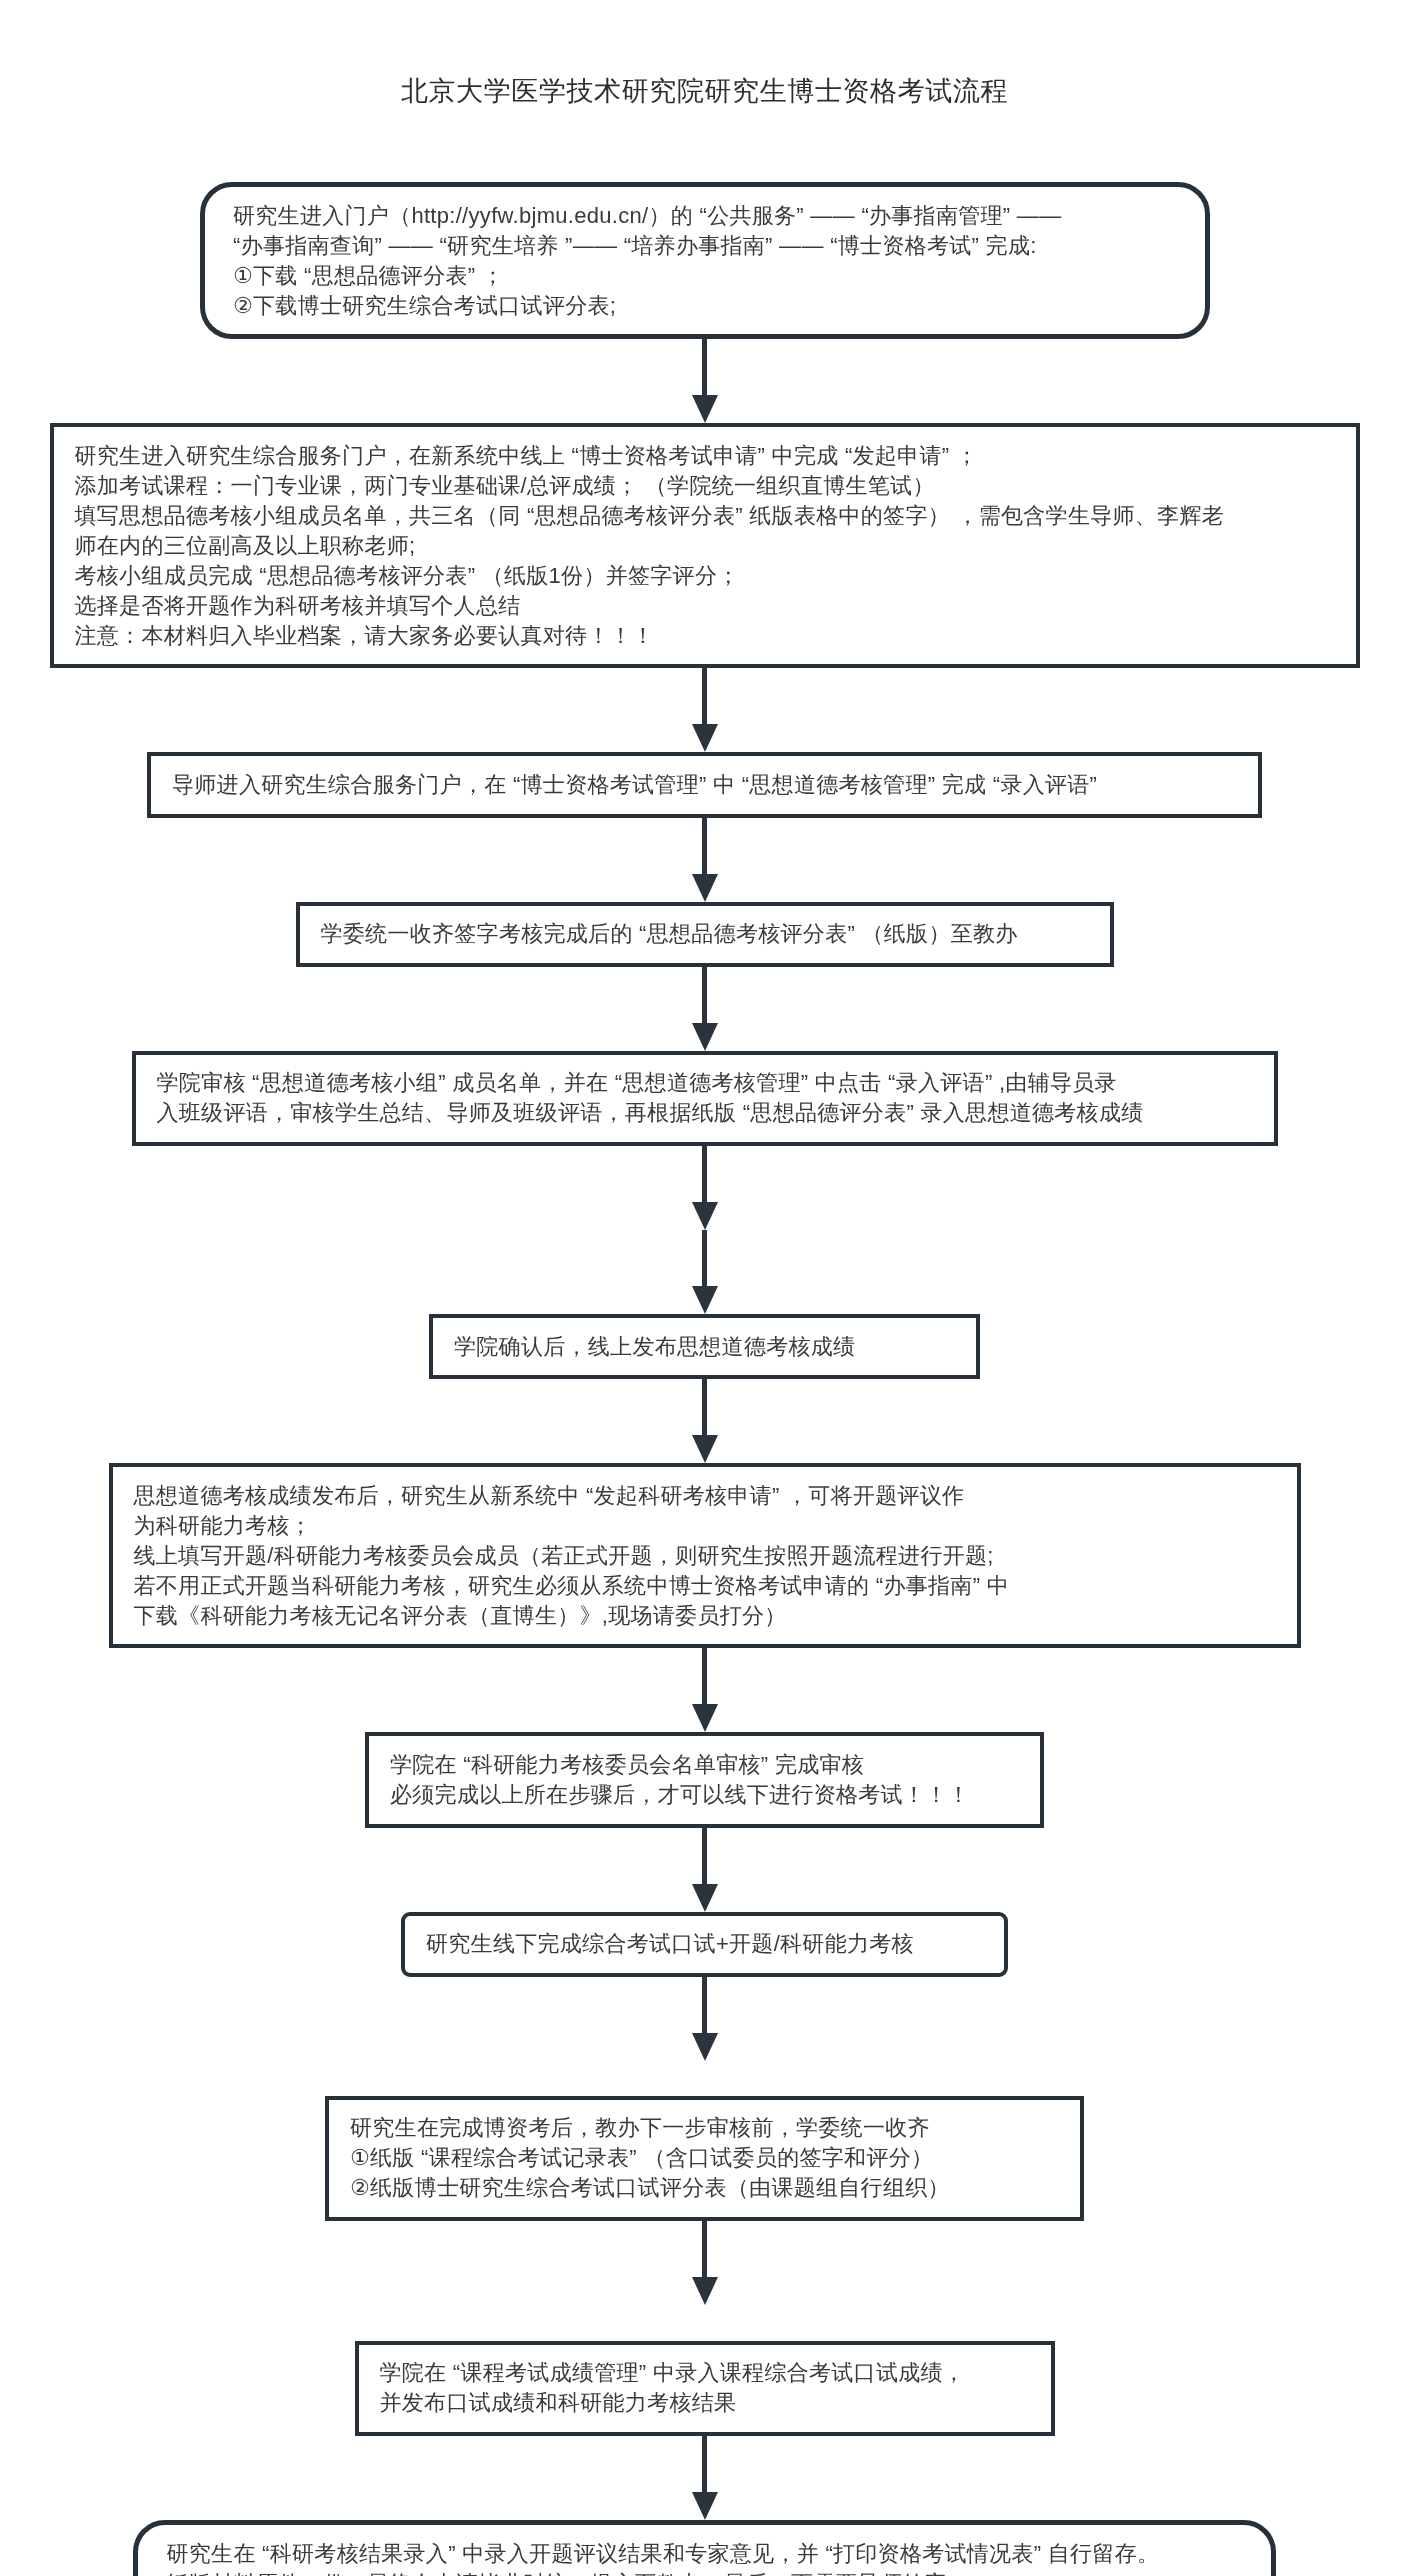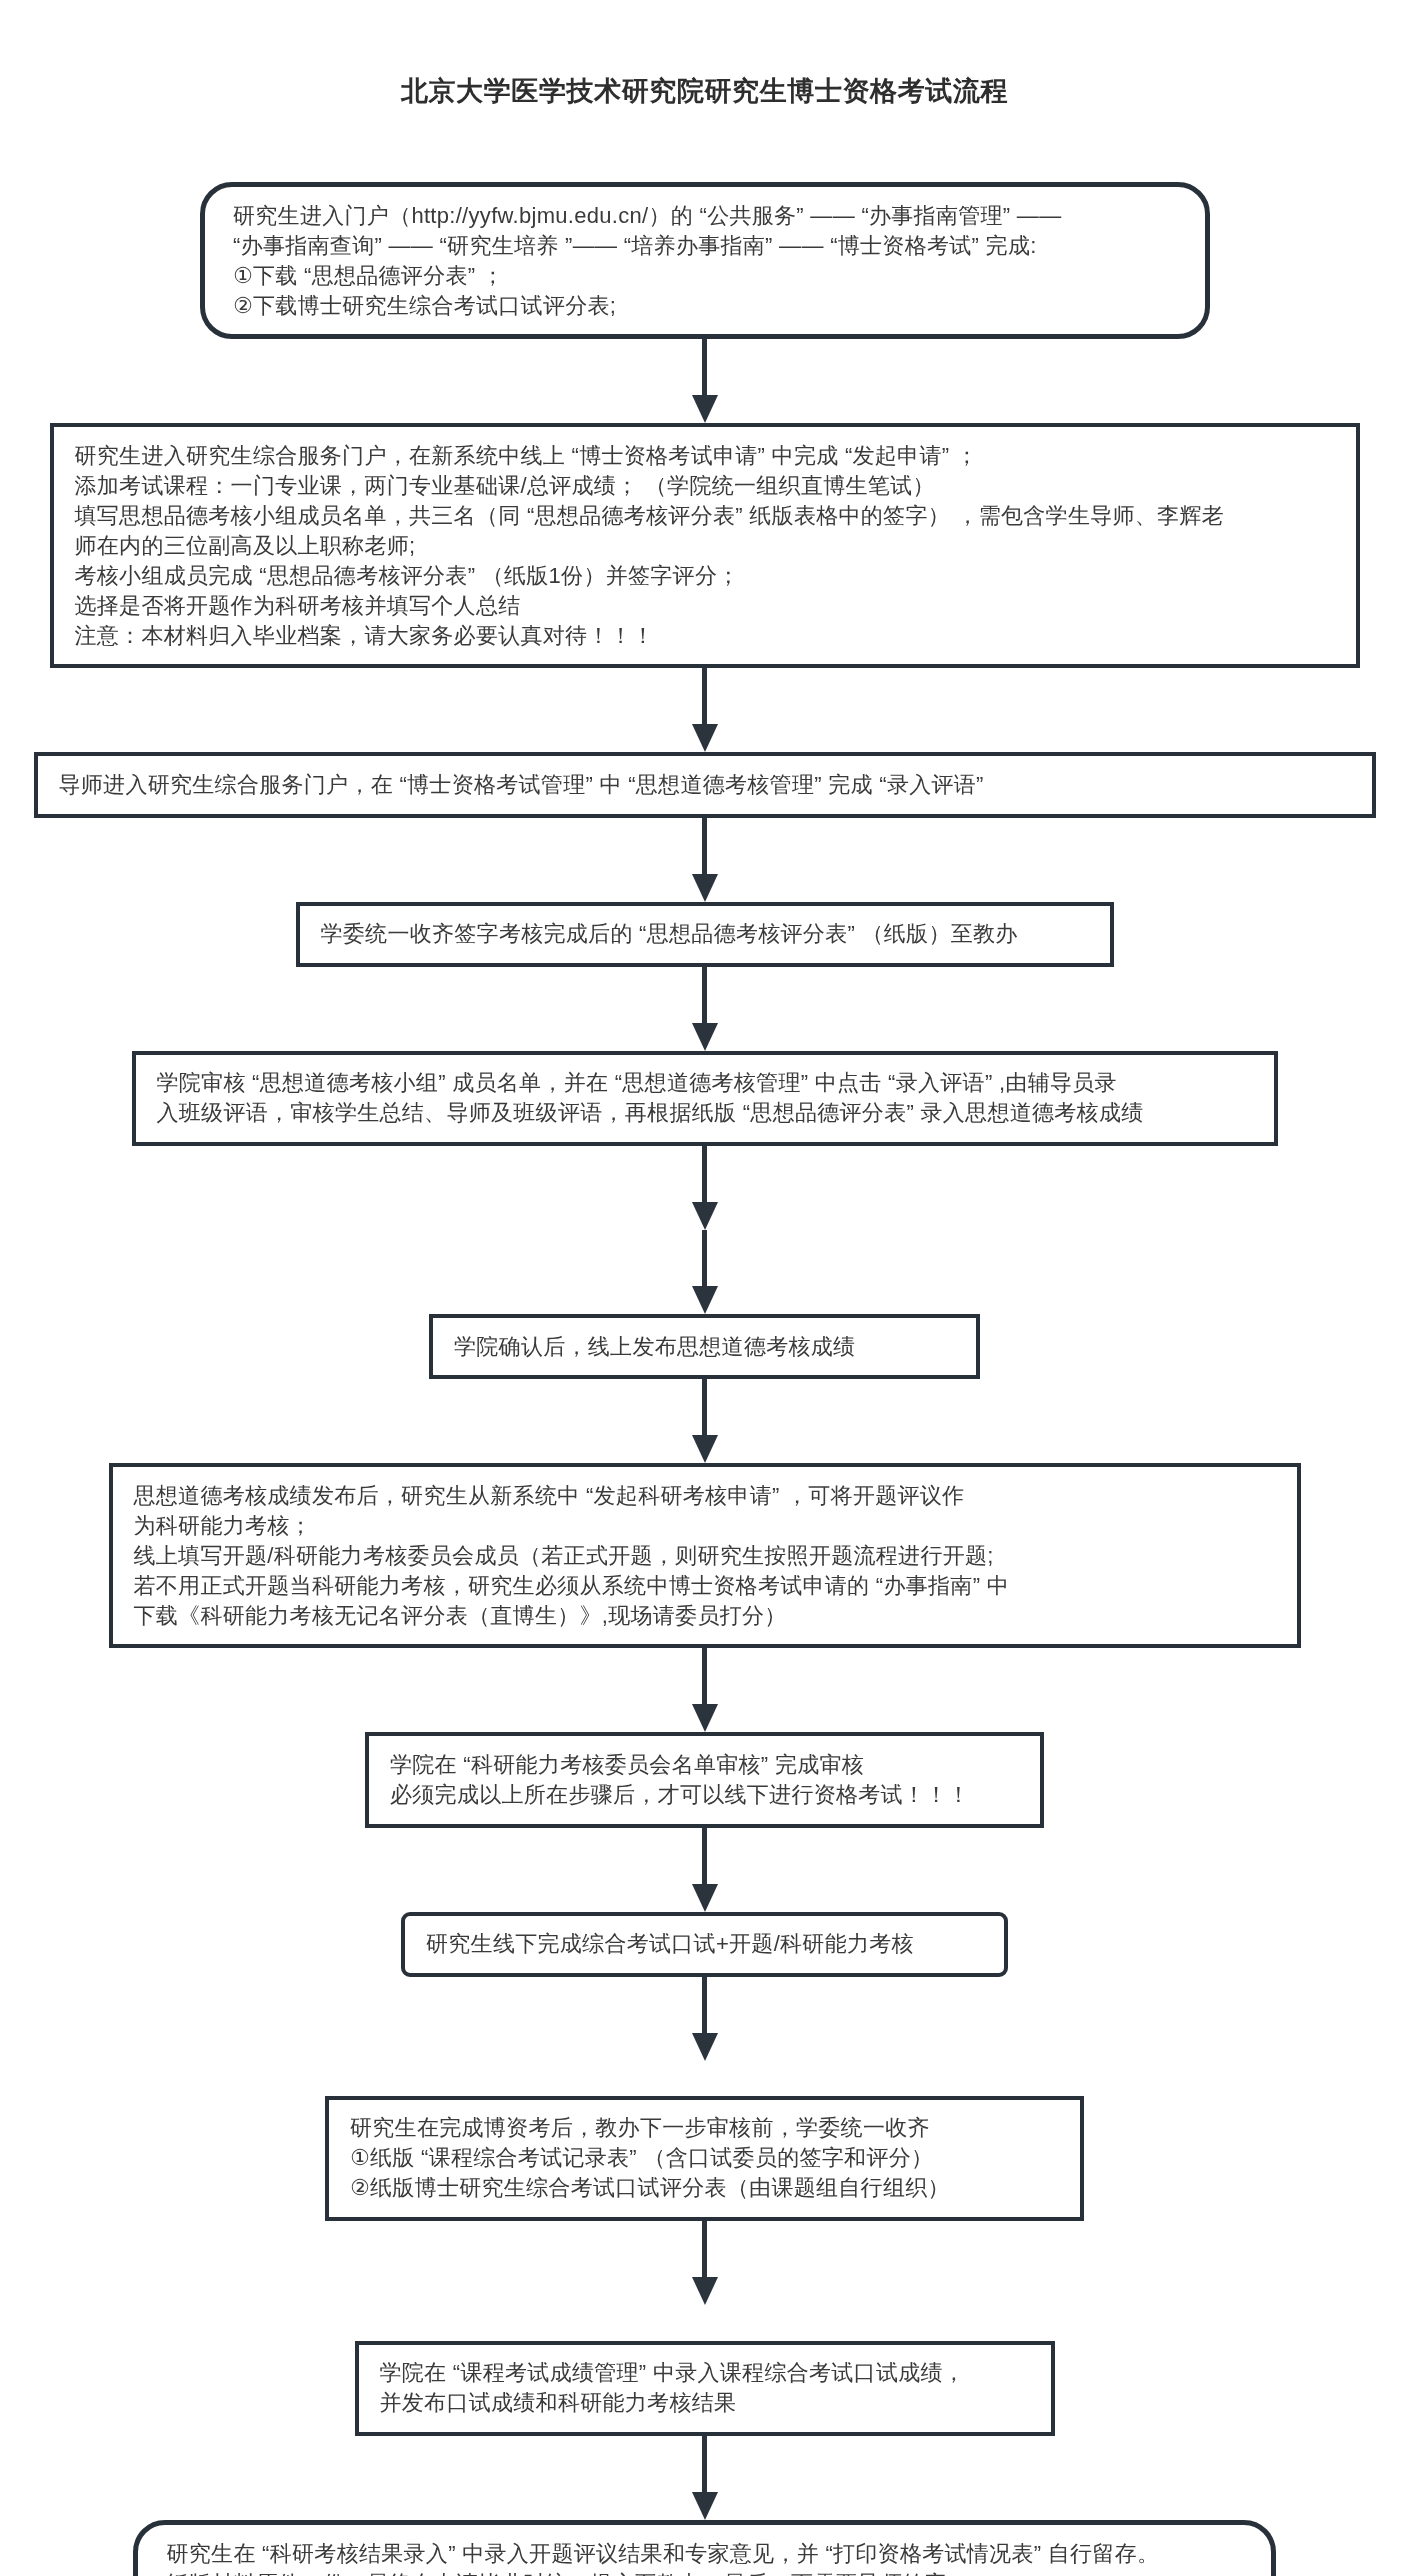--- a/index.html
+++ b/index.html
@@ -17,21 +17,21 @@
     width: 1409px;
     min-height: 2576px;
     display: flex;
     flex-direction: column;
     align-items: center;
     box-sizing: border-box;
     padding-top: 73px;
   }
   .title {
     font-size: 27px;
-    font-weight: 700;
+    font-weight: 400;
     color: #2e2e2e;
     letter-spacing: 0.6px;
     margin: 0 0 73px 0;
     text-align: center;
   }
   .flow {
     display: flex;
     flex-direction: column;
     align-items: center;
   }
@@ -50,21 +50,21 @@
     font-size: 22px;
     line-height: 30px;
     white-space: pre-line;
     letter-spacing: 0.3px;
     color: #3a3a3a;
     text-align: left;
   }
   
   .n1  { width: 1010px; }
   .n2  { width: 1310px; }
-  .n3  { width: 1342px; }
+  .n3  { width: 1115px; }
   .n4  { width: 818px; }
   .n5  { width: 1146px; }
   .n6  { width: 908px; }
   .n7  { width: 551px;  }
   .n8  { width: 1192px; }
   .n9  { width: 679px; }
   .n10 { width: 607px; border-radius: 9px;  }
   .n11 { width: 759px; margin-top: 35px; }
   .n12 { width: 700px; margin-top: 36px; }
   .n13 { width: 1143px; }

